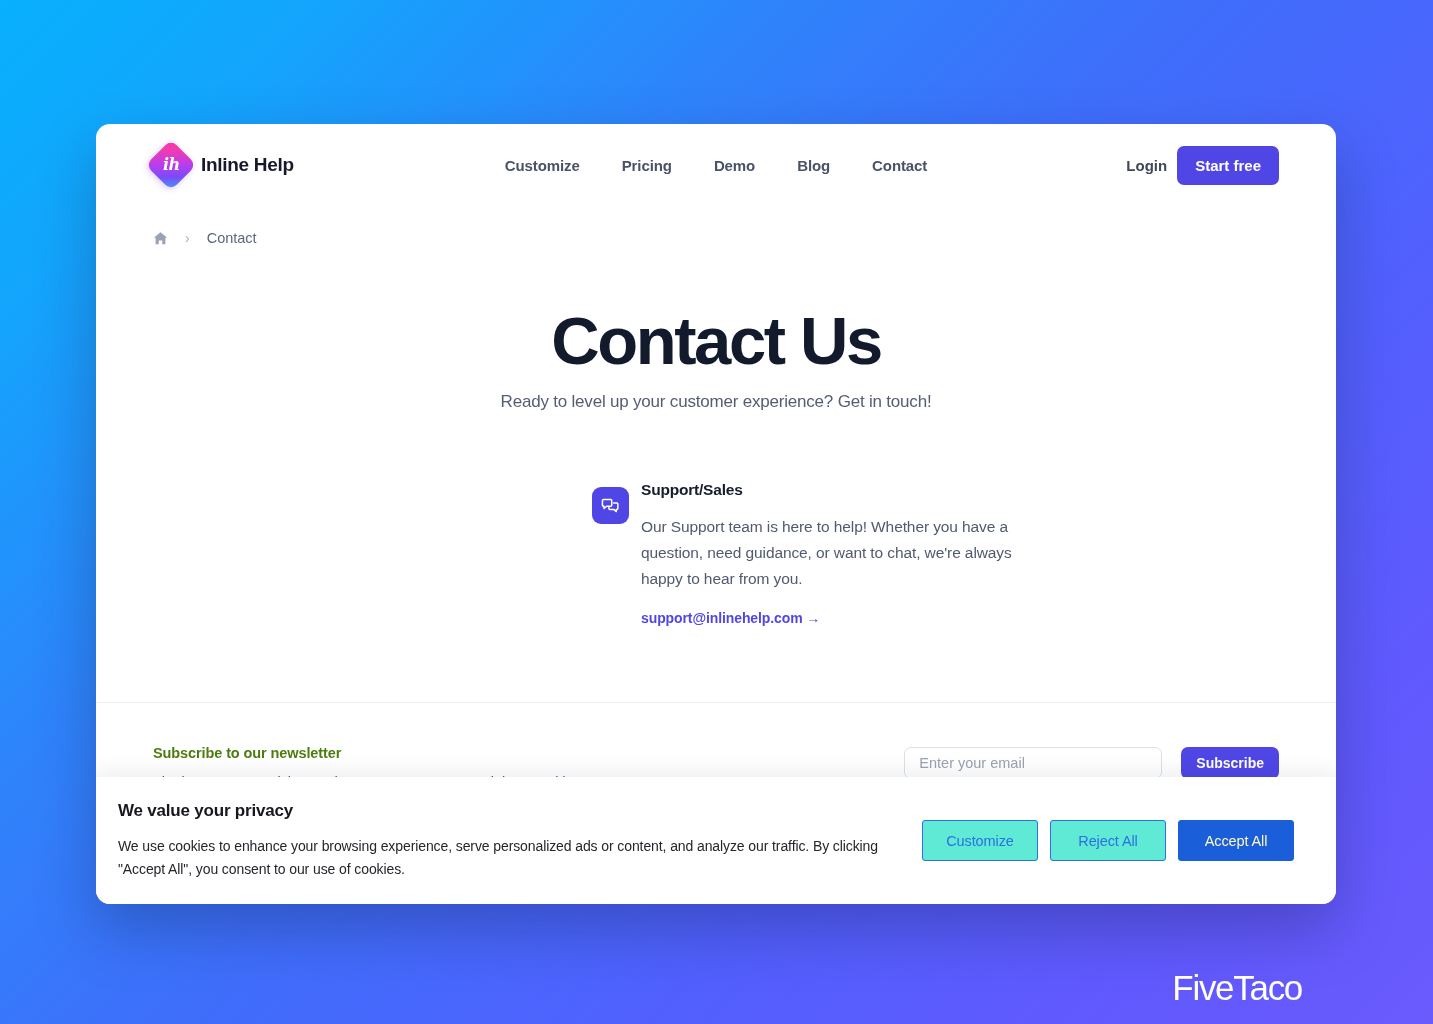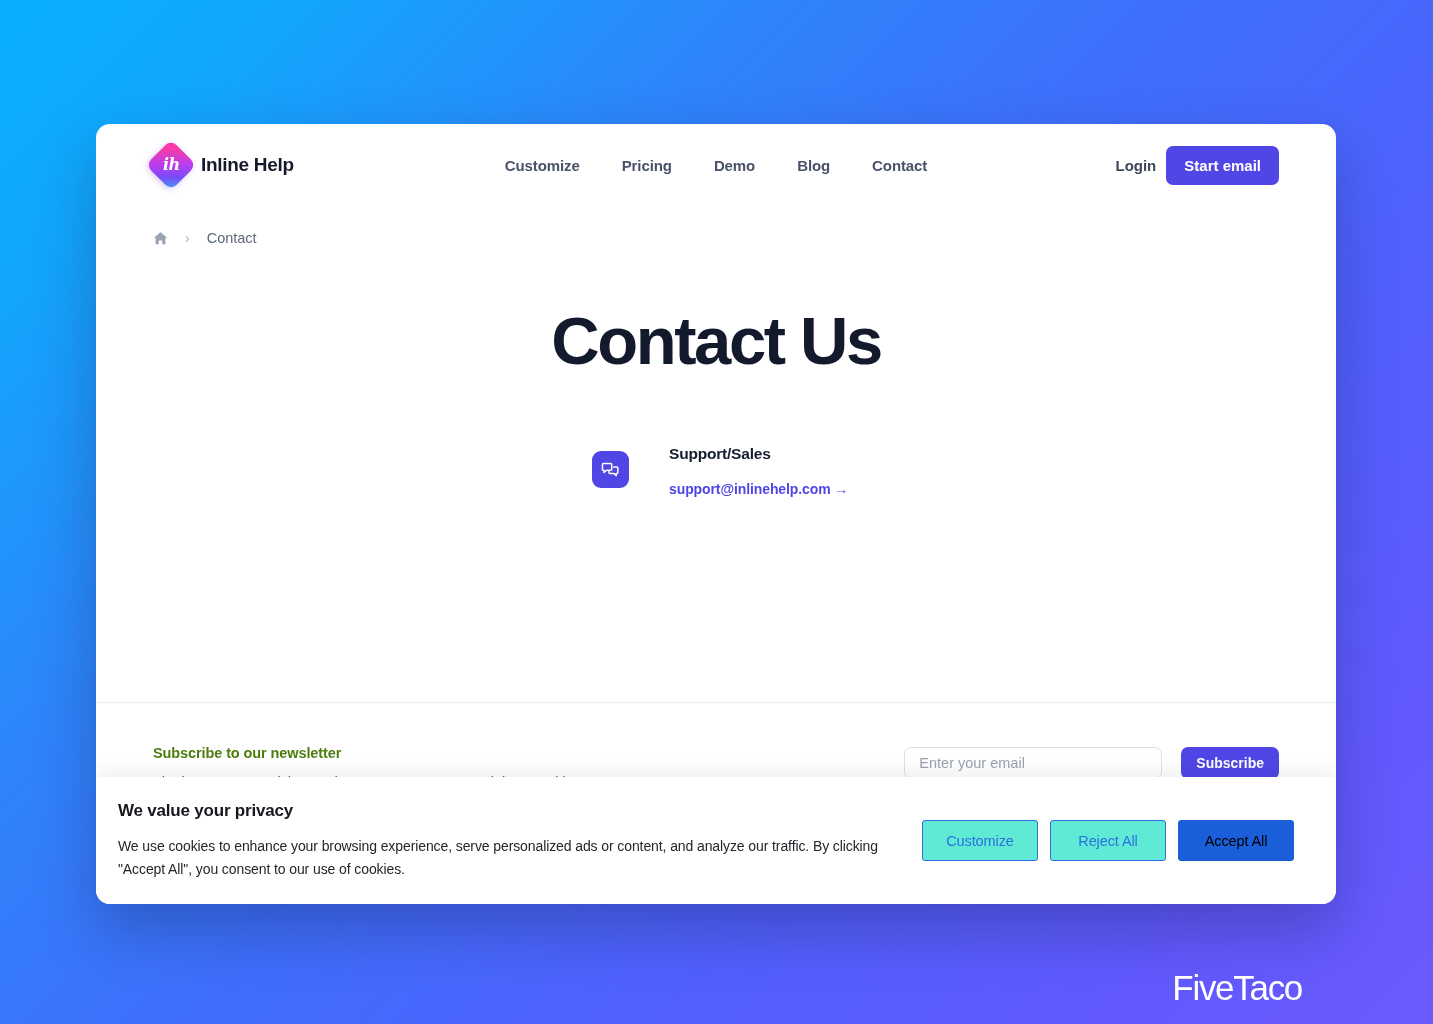--- a/index.html
+++ b/index.html
@@ -180,21 +180,21 @@
   }
 
   .contact-inner {
     width: 820px;
     display: flex;
     padding-left: 286px;
   }
 
   .contact-card {
     display: flex;
-    gap: 40px;
+    gap: 12px;
     align-items: flex-start;
   }
 
   .contact-icon {
     flex: 0 0 auto;
     width: 37px;
     height: 37px;
     border-radius: 9px;
     background: #5046e5;
     display: flex;
@@ -344,21 +344,21 @@
 
   .cookie-btn.outline {
     background: #5eead4;
     border: 1px solid #2f6fe0;
     color: #2f6fe0;
   }
 
   .cookie-btn.solid {
     background: #1a5fd9;
     border: 1px solid #1a5fd9;
-    color: #000000;
+    color: #fef9c3;
   }
 
   
   .watermark {
     position: absolute;
     right: 131px;
     bottom: 16px;
     color: #ffffff;
     font-size: 35px;
     font-weight: normal;
@@ -381,49 +381,51 @@
     <nav class="main-nav">
       <a href="#">Customize</a>
       <a href="#">Pricing</a>
       <a href="#">Demo</a>
       <a href="#">Blog</a>
       <a href="#">Contact</a>
     </nav>
 
     <div class="header-right">
       <a class="login-link" href="#">Login</a>
-      <button class="btn-start-free">Start email</button>
+      <button class="btn-start-free">Start free</button>
     </div>
   </header>
 
   <div class="breadcrumb">
     <span class="home-icon">
       <svg width="15" height="15" viewBox="0 0 16 16" fill="#9aa2b3">
         <path d="M8 1.2 0.9 7.1h1.9V14h3.3v-3.9h3.8V14h3.3V7.1h1.9z"></path>
       </svg>
     </span>
     <span class="sep">›</span>
     <span class="crumb-current">Contact</span>
   </div>
 
   <section class="hero">
     <h1>Contact Us</h1>
+    <p>Ready to level up your customer experience? Get in touch!</p>
   </section>
 
   <section class="contact-section">
     <div class="contact-inner">
       <div class="contact-card">
         <span class="contact-icon">
           <svg width="21" height="21" viewBox="0 0 24 24" fill="none" stroke="#ffffff" stroke-width="1.7" stroke-linecap="round" stroke-linejoin="round">
             <path d="M4 5.2h8.2c.7 0 1.2.5 1.2 1.2v5.2c0 .7-.5 1.2-1.2 1.2H7.6L4.6 15.4v-2.6H4c-.7 0-1.2-.5-1.2-1.2V6.4c0-.7.5-1.2 1.2-1.2z"></path>
             <path d="M15.6 9.1h3.6c.7 0 1.2.5 1.2 1.2v5c0 .7-.5 1.2-1.2 1.2h-.6v2.5l-3-2.5h-4.2c-.7 0-1.2-.5-1.2-1.2v-1.4"></path>
           </svg>
         </span>
         <div class="contact-body">
           <h3>Support/Sales</h3>
+          <p>Our Support team is here to help! Whether you have a question, need guidance, or want to chat, we're always happy to hear from you.</p>
           <a class="contact-link" href="#">support@inlinehelp.com →</a>
         </div>
       </div>
     </div>
   </section>
 
   <section class="newsletter">
     <div class="newsletter-text">
       <h4>Subscribe to our newsletter</h4>
       <p>The latest news, articles, and resources, sent to your inbox weekly.</p>

